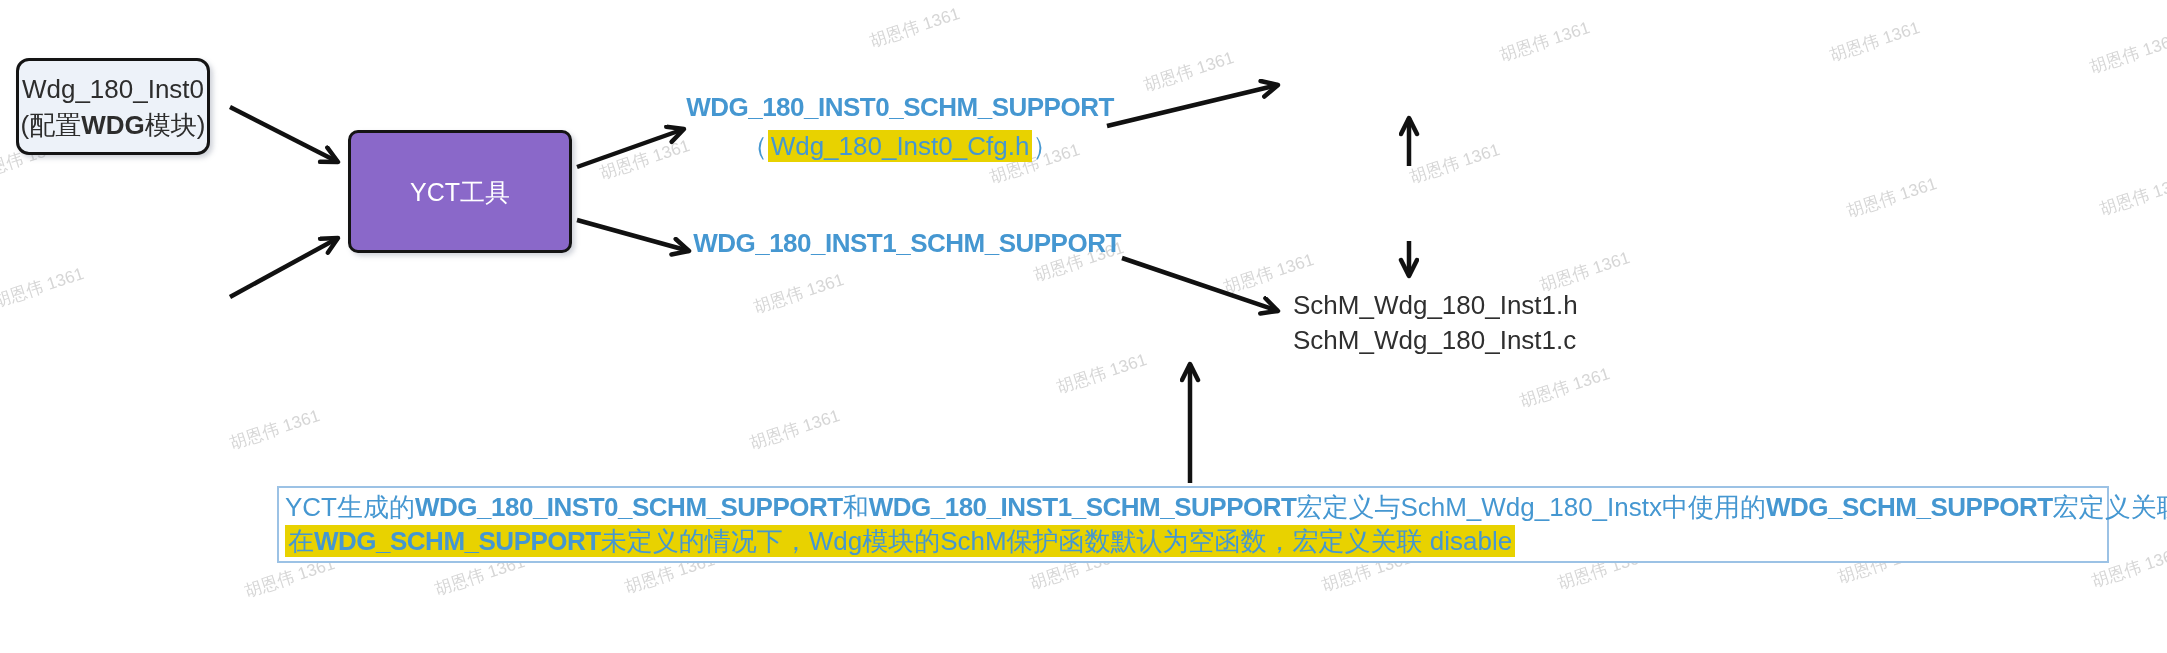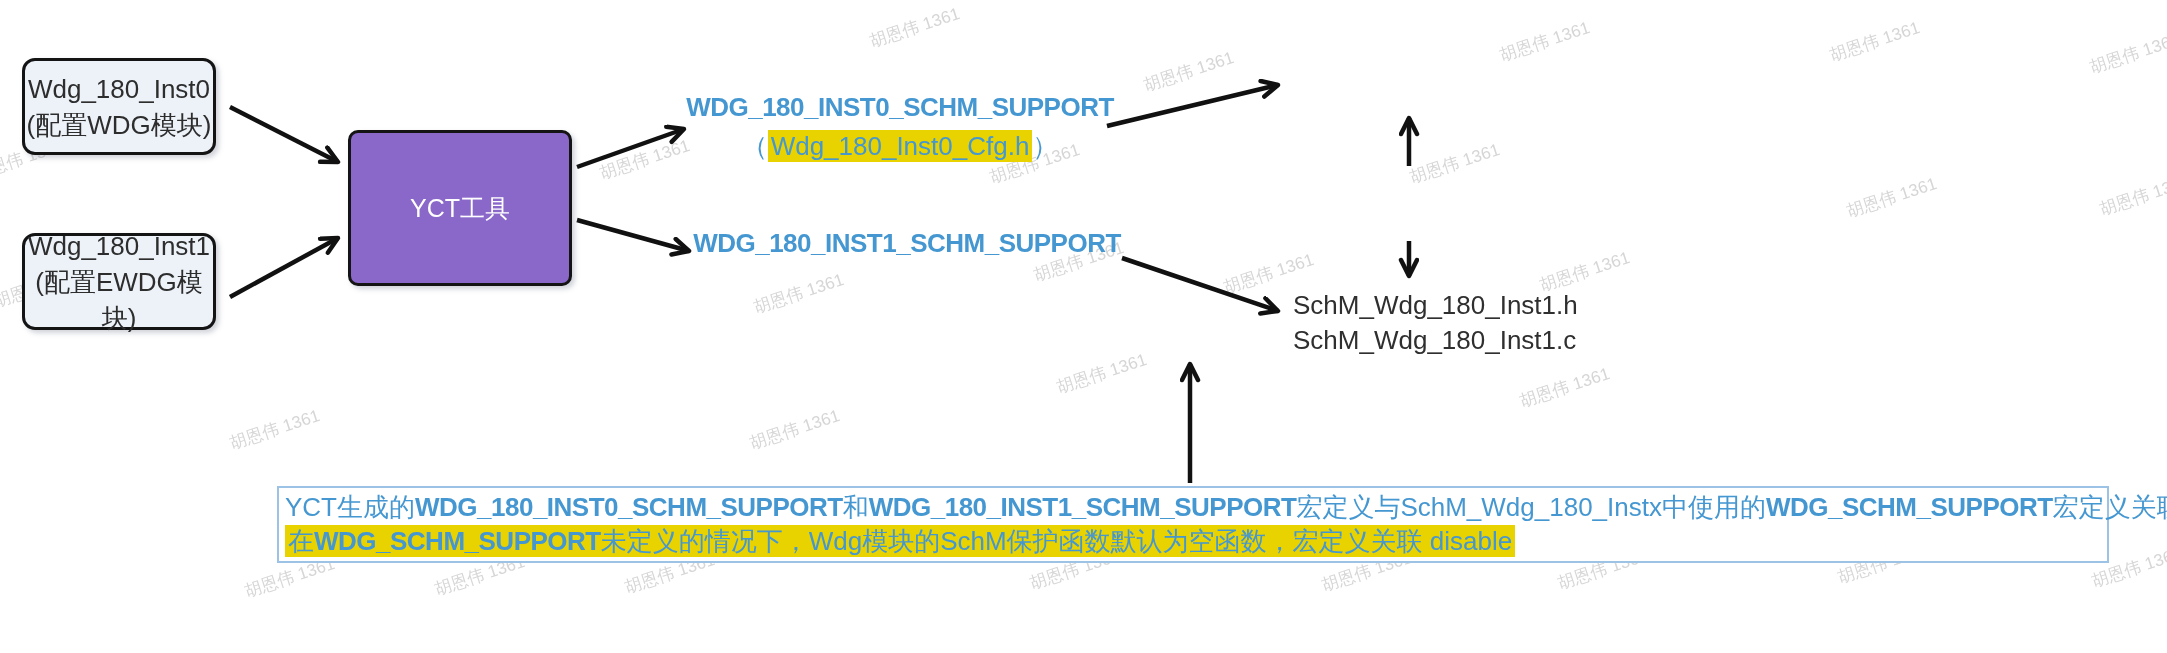--- a/index.html
+++ b/index.html
@@ -14,26 +14,26 @@
   }
   
   svg.arrows{position:absolute;left:0;top:0;}
   
   .node{
     position:absolute;box-sizing:border-box;border:3px solid #141414;border-radius:13px;
     display:flex;flex-direction:column;align-items:center;justify-content:center;
     text-align:center;box-shadow:3px 3px 5px rgba(120,130,150,.35);
   }
   .src-box{
-    left:22px;width:194px;height:97px;background:#edf2f9;color:#2d2d2d;
+    left:16px;width:194px;height:97px;background:#edf2f9;color:#2d2d2d;
     font-size:26px;line-height:36px;
   }
-  .src-box .b{font-weight:normal;}
+  .src-box .b{font-weight:bold;}
   .yct-box{
-    left:348px;top:130px;width:224px;height:156px;background:#8a68c9;color:#ffffff;
+    left:348px;top:130px;width:224px;height:123px;background:#8a68c9;color:#ffffff;
     font-size:25px;line-height:38px;border-radius:10px;
   }
   
   .macro{
     position:absolute;width:500px;text-align:center;color:#4597d1;font-size:26px;line-height:34px;
   }
   .macro .title{font-weight:bold;letter-spacing:-0.5px;display:block;}
   .macro .fileline{display:block;margin-top:5px;}
   mark.hl{background:#e8d200;color:inherit;padding:1px 3px;}
   
@@ -103,24 +103,20 @@
     <line x1="1122" y1="258" x2="1278" y2="311" stroke="#111111" stroke-width="4.5" marker-end="url(#ah)"></line>
     <line x1="1409" y1="166" x2="1409" y2="118" stroke="#111111" stroke-width="4.5" marker-end="url(#ah)"></line>
     <line x1="1409" y1="241" x2="1409" y2="276" stroke="#111111" stroke-width="4.5" marker-end="url(#ah)"></line>
     <line x1="1190" y1="483" x2="1190" y2="364" stroke="#111111" stroke-width="4.5" marker-end="url(#ah)"></line>
   </svg>
 
   <div class="node src-box" style="top:58px">
     <div>Wdg_180_Inst0</div>
     <div><span>(配置</span><span class="b">WDG</span><span>模块)</span></div>
   </div>
-  <div class="node src-box" style="top:233px">
-    <div>Wdg_180_Inst1</div>
-    <div><span>(配置</span><span class="b">EWDG</span><span>模块)</span></div>
-  </div>
 
   <div class="node yct-box">
     <div>YCT工具</div>
   </div>
 
   <div class="macro" style="left:650px;top:90px">
     <span class="title">WDG_180_INST0_SCHM_SUPPORT</span>
     <span class="fileline"><span>（</span><mark class="hl">Wdg_180_Inst0_Cfg.h</mark><span>）</span></span>
   </div>
   <div class="macro" style="left:657px;top:226px">

